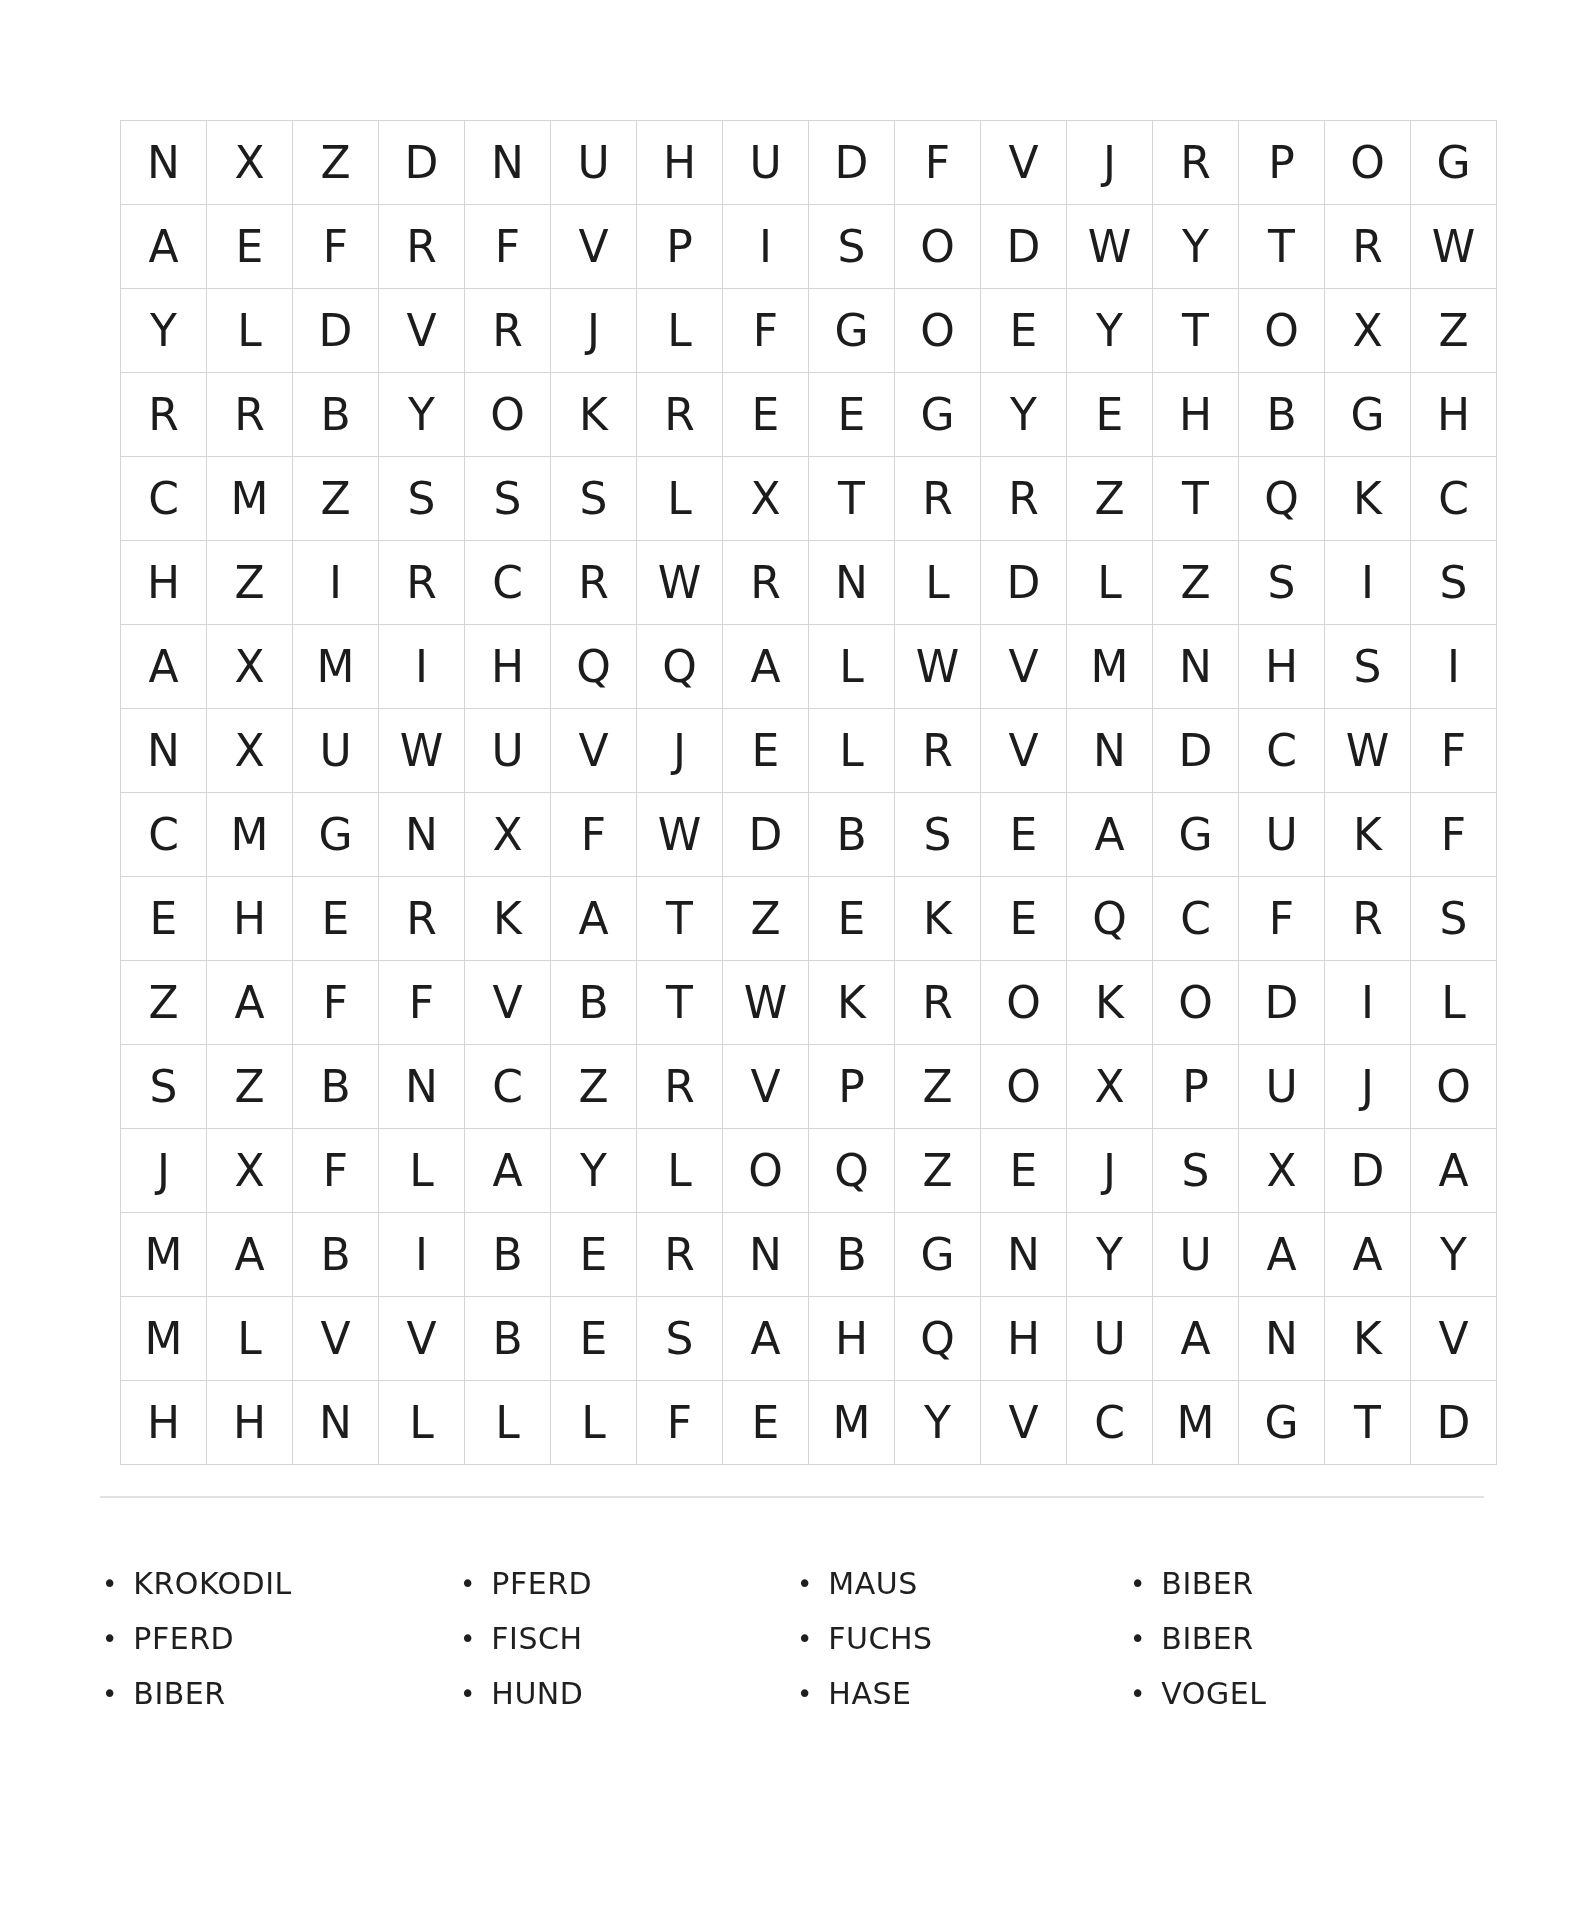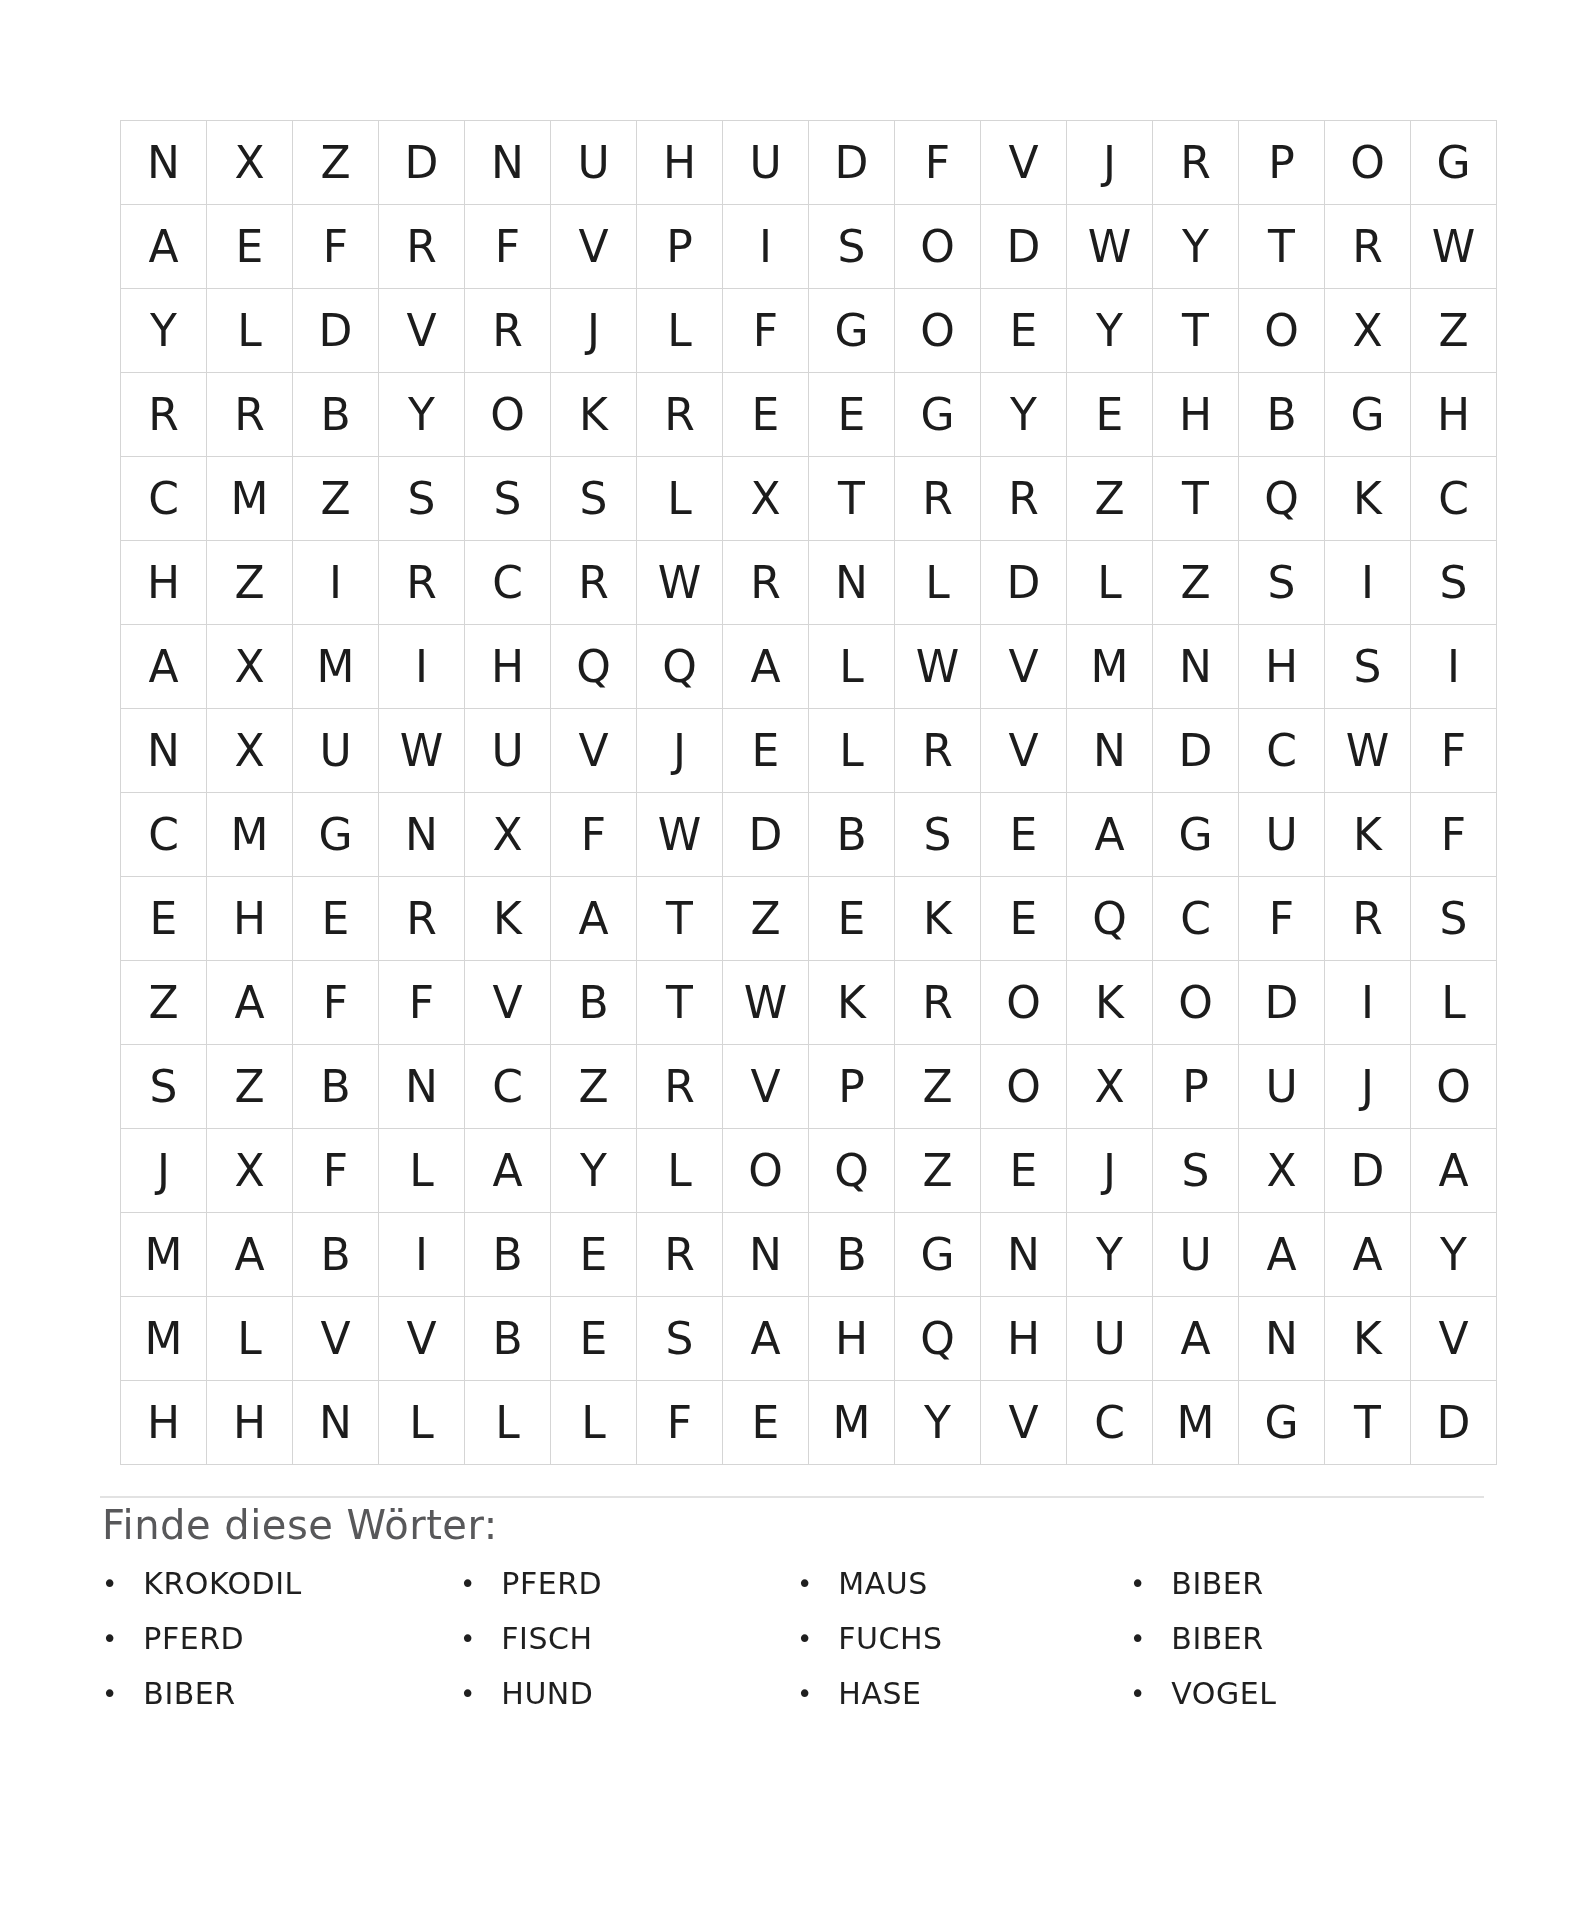--- a/index.html
+++ b/index.html
@@ -74,21 +74,20 @@
     white-space: nowrap;
   }
   .word-item .bullet {
     font-size: 26px;
     line-height: 1;
     margin-right: 16px;
     color: var(--word-text, #1f1f1f);
   }
   .word-item .word {
     letter-spacing: 0.5px;
-    margin-left: 10px;
   }
 </style>
 </head>
 <body>
 
 <div class="page">
 
   <div class="grid-wrap">
     <table class="ws-grid">
       <tbody>
@@ -379,21 +378,20 @@
             <td>G</td>
             <td>T</td>
             <td>D</td>
           </tr>
         </tbody>
     </table>
   </div>
 
   <div class="divider"></div>
 
-  <div class="wl-title">Finde diese Wörter:</div>
 
   <div class="word-list">
       <div class="word-item" style="grid-area: 1 / 1;">
         <span class="bullet">•</span>
         <span class="word">KROKODIL</span>
       </div>
       <div class="word-item" style="grid-area: 2 / 1;">
         <span class="bullet">•</span>
         <span class="word">PFERD</span>
       </div>

